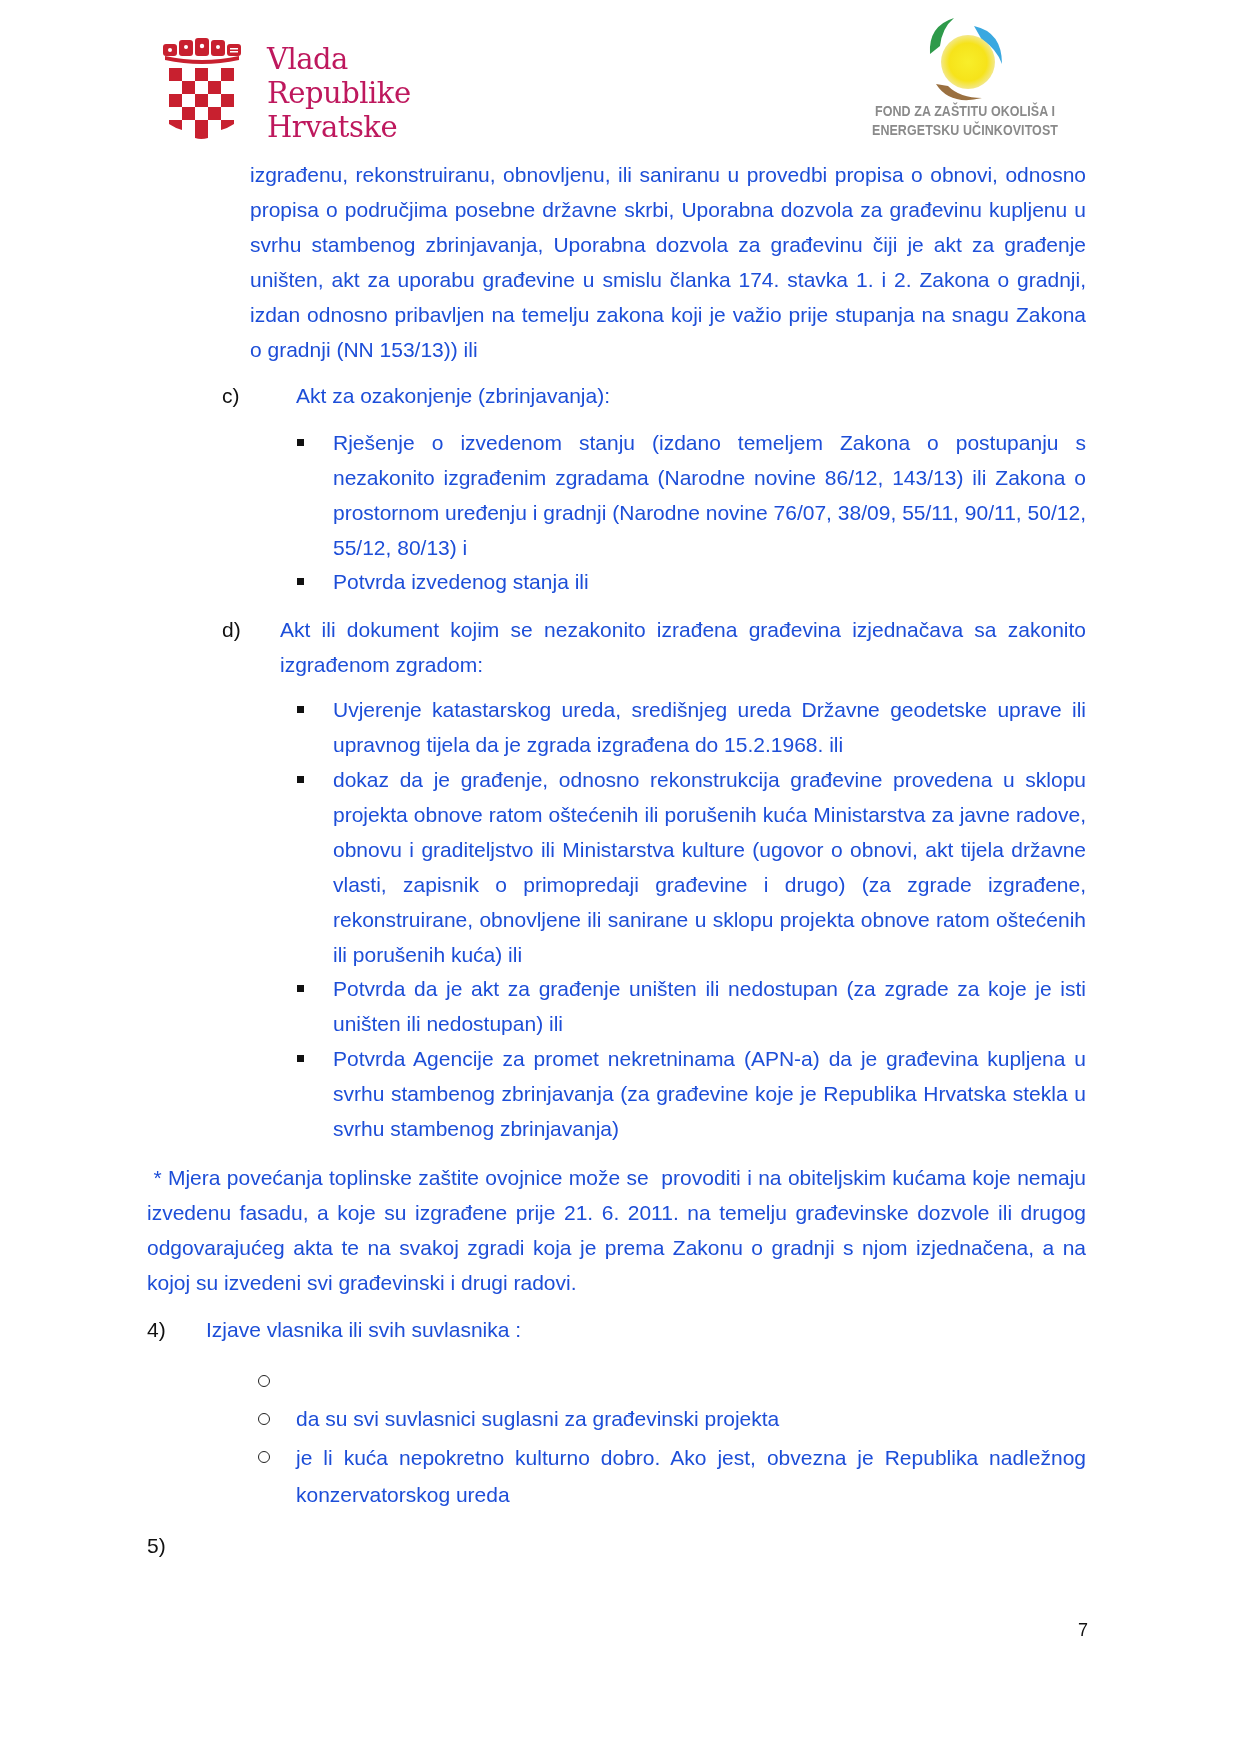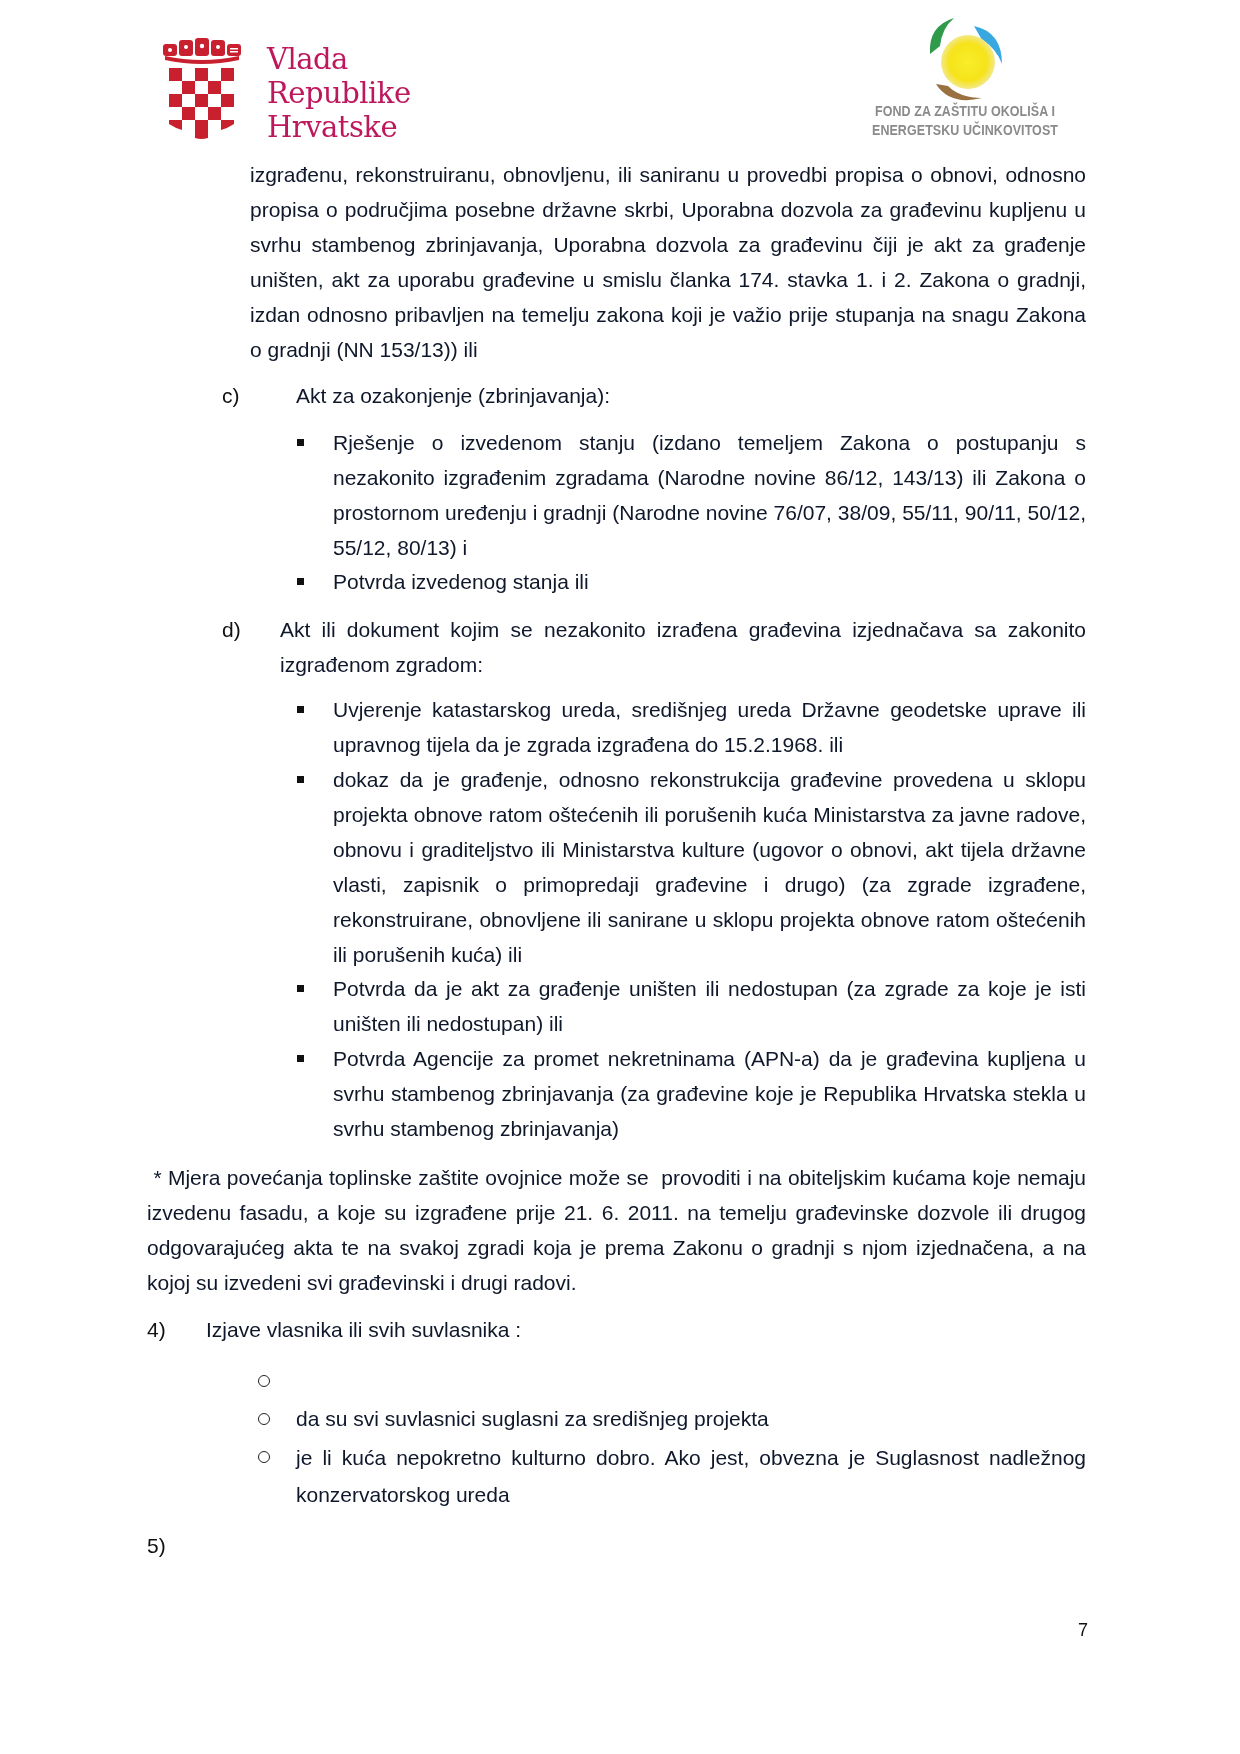--- a/index.html
+++ b/index.html
@@ -15,21 +15,21 @@
   .vlada-text div { white-space: nowrap; }
 
   .logo-fond { position: absolute; left: 850px; top: 14px; width: 230px; height: 130px; }
   .fond-mark { position: absolute; left: 70px; top: 0; width: 90px; height: 92px; }
   .fond-text { position: absolute; left: 0; top: 88px; width: 230px; text-align: center;
                color: #8a8a8a; font-size: 14.5px; line-height: 19px; font-family: "Liberation Sans", sans-serif;
                letter-spacing: 0.1px; transform: scaleX(0.86); transform-origin: center top; font-weight: bold; }
 
   
   .txt { position: absolute; font-size: 21px; line-height: 35px; text-align: justify;
-         font-family: "Liberation Sans", sans-serif; color: #0f172a; }
+         font-family: "Liberation Sans", sans-serif; color: #1d4ed8; }
   .txt.last { text-align-last: left; }
   .lbl { position: absolute; font-size: 21px; line-height: 35px; }
   .sq { position: absolute; width: 7px; height: 7px; background: #111; }
   .circ { position: absolute; width: 10px; height: 10px; border: 1.5px solid #222; border-radius: 50%; }
   .pagenum { position: absolute; left: 1078px; top: 1620px; font-size: 18px; }
 </style>
 </head>
 <body>
 
 <div class="page">
@@ -124,21 +124,21 @@
   <div class="txt last" style="left:333px; top:1041px; width:753px;">Potvrda Agencije za promet nekretninama (APN-a) da je građevina kupljena u svrhu stambenog zbrinjavanja (za građevine koje je Republika Hrvatska stekla u svrhu stambenog zbrinjavanja)</div>
 
   <div class="txt last" style="left:147px; top:1160px; width:939px; white-space:pre-wrap;"> * Mjera povećanja toplinske zaštite ovojnice može se  provoditi i na obiteljskim kućama koje nemaju izvedenu fasadu, a koje su izgrađene prije 21. 6. 2011. na temelju građevinske dozvole ili drugog odgovarajućeg akta te na svakoj zgradi koja je prema Zakonu o gradnji s njom izjednačena, a na kojoj su izvedeni svi građevinski i drugi radovi.</div>
 
   <div class="lbl" style="left:147px; top:1312px;">4)</div>
   <div class="txt" style="left:206px; top:1312px; width:865px;">Izjave vlasnika ili svih suvlasnika :</div>
 
   <div class="circ" style="left:258px; top:1375px;"></div>
 
   <div class="circ" style="left:258px; top:1413px;"></div>
-  <div class="txt last" style="left:296px; top:1401px; width:790px;">da su svi suvlasnici suglasni za središnjeg projekta</div>
+  <div class="txt last" style="left:296px; top:1401px; width:790px;">da su svi suvlasnici suglasni za građevinski projekta</div>
 
   <div class="circ" style="left:258px; top:1451px;"></div>
-  <div class="txt last" style="left:296px; top:1439px; width:790px; line-height:37px;">je li kuća nepokretno kulturno dobro. Ako jest, obvezna je Suglasnost nadležnog konzervatorskog ureda</div>
+  <div class="txt last" style="left:296px; top:1439px; width:790px; line-height:37px;">je li kuća nepokretno kulturno dobro. Ako jest, obvezna je Republika nadležnog konzervatorskog ureda</div>
 
   <div class="lbl" style="left:147px; top:1528px;">5)</div>
 
   <div class="pagenum">7</div>
 </div>
 
 </body></html>

